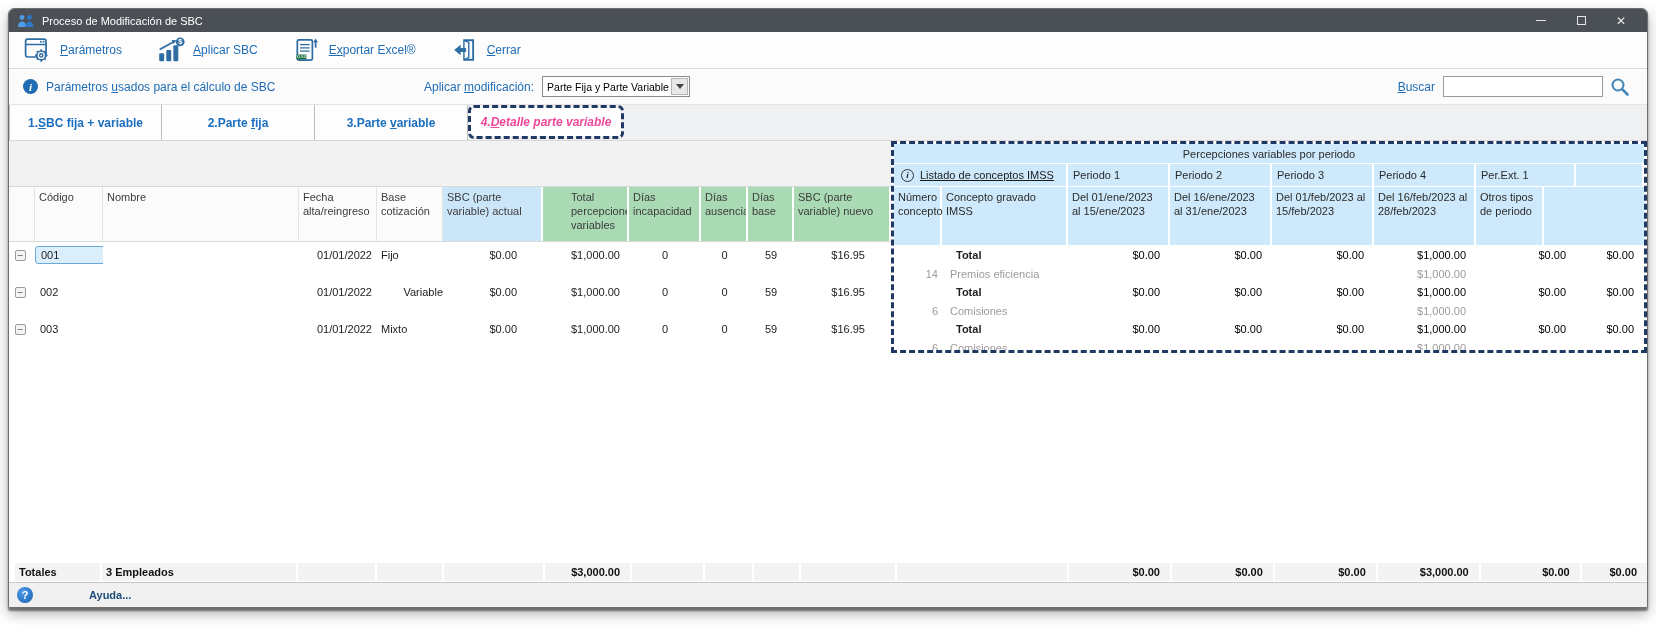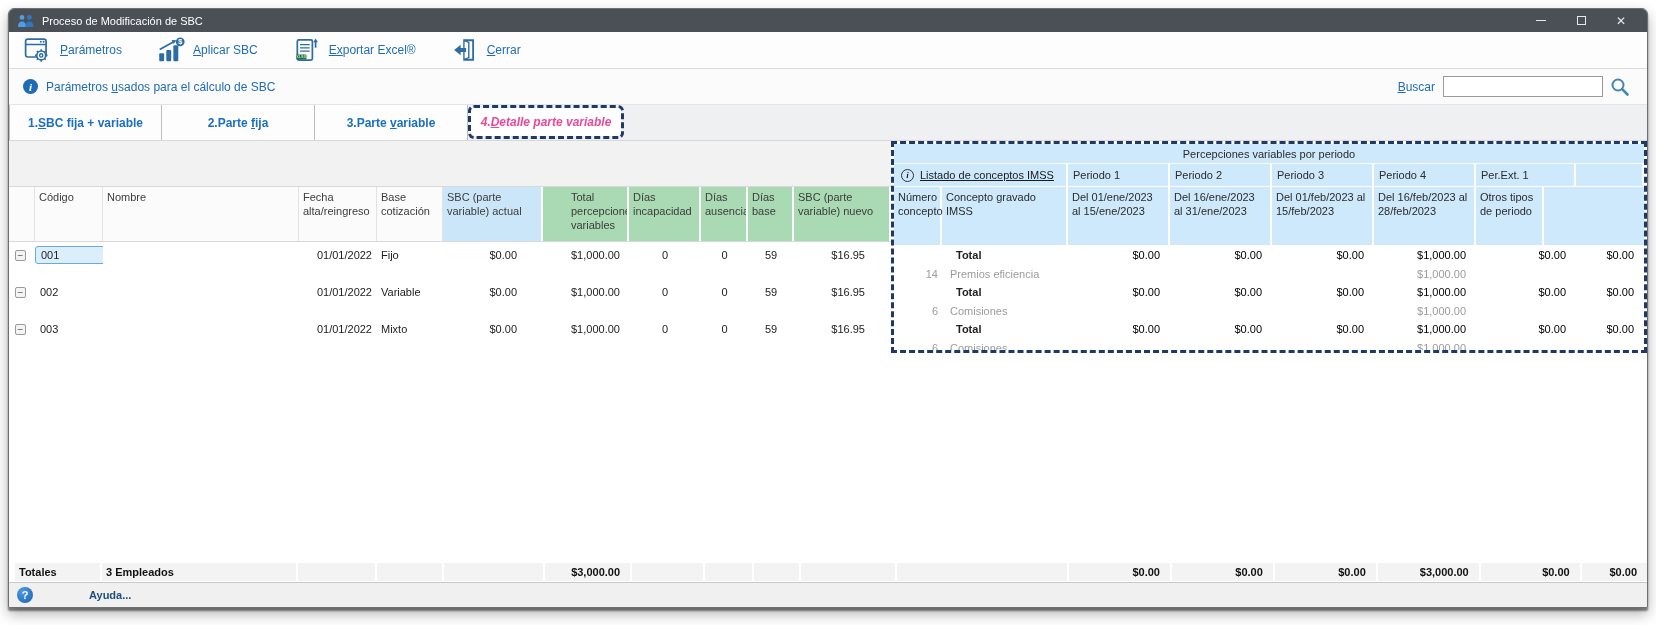--- a/index.html
+++ b/index.html
@@ -193,20 +193,29 @@
       </span>
       <span class="tlabel"><span></span><span class="key">C</span><span>errar</span></span>
     </div>
   </div>
 
   <div class="filterbar">
     <div class="info-group">
       <span class="info-circle">i</span>
       <span class="filter-label"><span>Parámetros </span><span class="key">u</span><span>sados para el cálculo de SBC</span></span>
     </div>
+    <div class="apply-group">
+      <span class="filter-label"><span>Aplicar </span><span class="key">m</span><span>odificación:</span></span>
+      <div class="combo">
+        <span class="combo-value">Parte Fija y Parte Variable</span>
+        <span class="combo-btn">
+            <span class="combo-arrow"></span>
+          </span>
+      </div>
+    </div>
     <div class="search-group">
       <span class="search-label"><span></span><span class="key">B</span><span>uscar</span></span>
       <input class="search-input" type="text" style="">
       <svg class="search-icon" viewBox="0 0 22 22">
         <circle cx="9" cy="9" r="5.5" fill="none" stroke="#4286b8" stroke-width="2"></circle>
         <line x1="13.2" y1="13.2" x2="18.5" y2="18.5" stroke="#4286b8" stroke-width="2.6" stroke-linecap="round"></line>
       </svg>
     </div>
   </div>
 
@@ -344,21 +353,21 @@
       <div class="lc c-dau ctr">0</div>
       <div class="lc c-dba ctr">59</div>
       <div class="lc c-sbn money">$16.95</div>
     </div>
 
     <div class="lrow" style="top:142px;">
       <div class="lc c-exp"><span class="expbox">−</span></div>
       <div class="lc c-cod"><span class="codecell">002</span></div>
       <div class="lc c-nom"></div>
       <div class="lc c-fec rt">01/01/2022</div>
-      <div class="lc c-bas" style="padding-left:4px;">Variable</div>
+      <div class="lc c-bas" style="padding-left:4px;text-align:right;">Variable</div>
       <div class="lc c-sba money">$0.00</div>
       <div class="lc c-tpv money">$1,000.00</div>
       <div class="lc c-din ctr">0</div>
       <div class="lc c-dau ctr">0</div>
       <div class="lc c-dba ctr">59</div>
       <div class="lc c-sbn money">$16.95</div>
     </div>
 
     <div class="lrow" style="top:179px;">
       <div class="lc c-exp"><span class="expbox">−</span></div>

